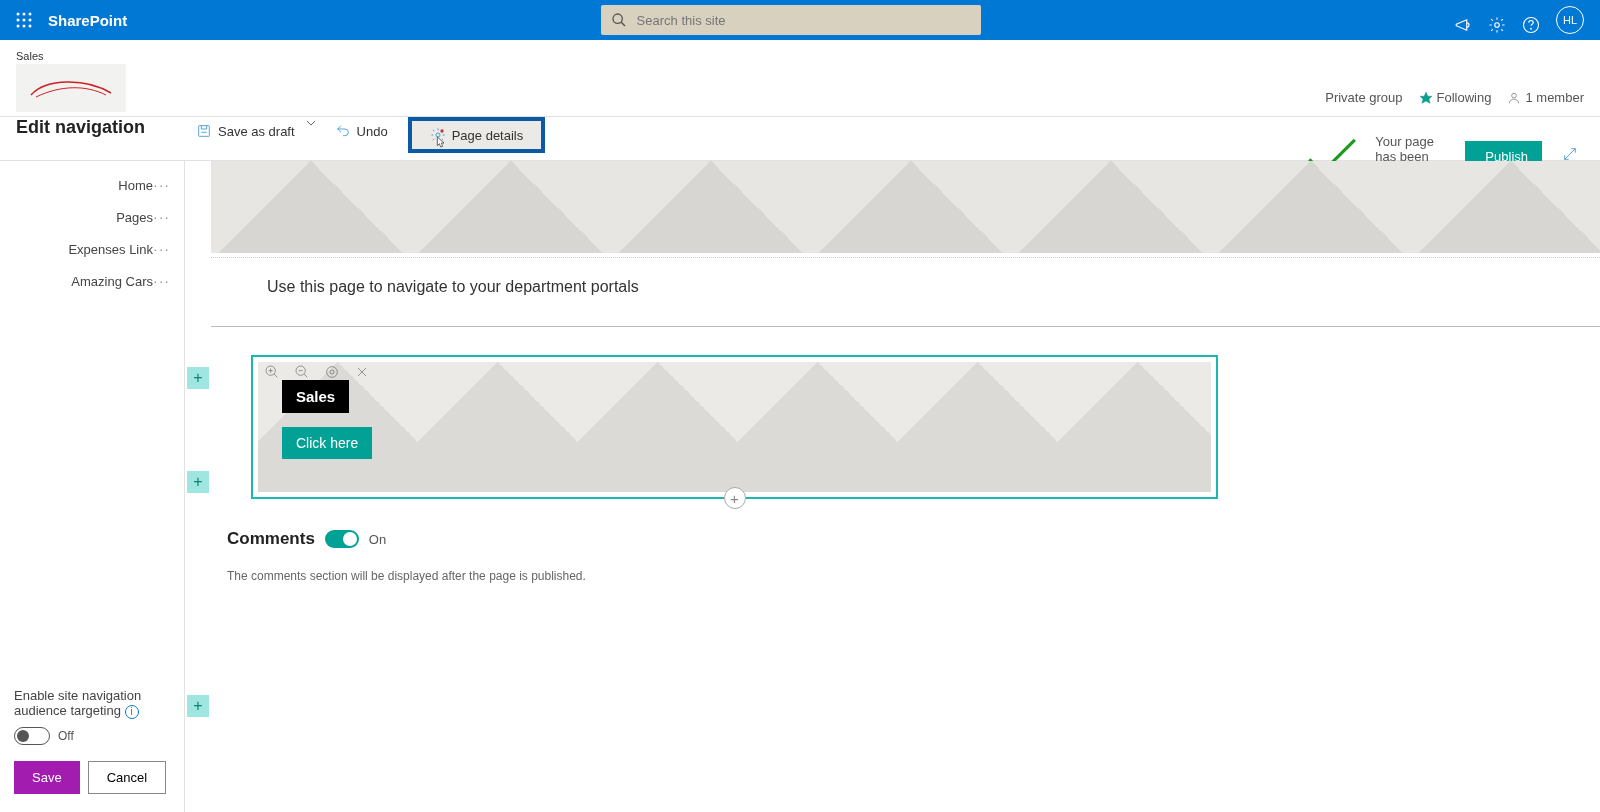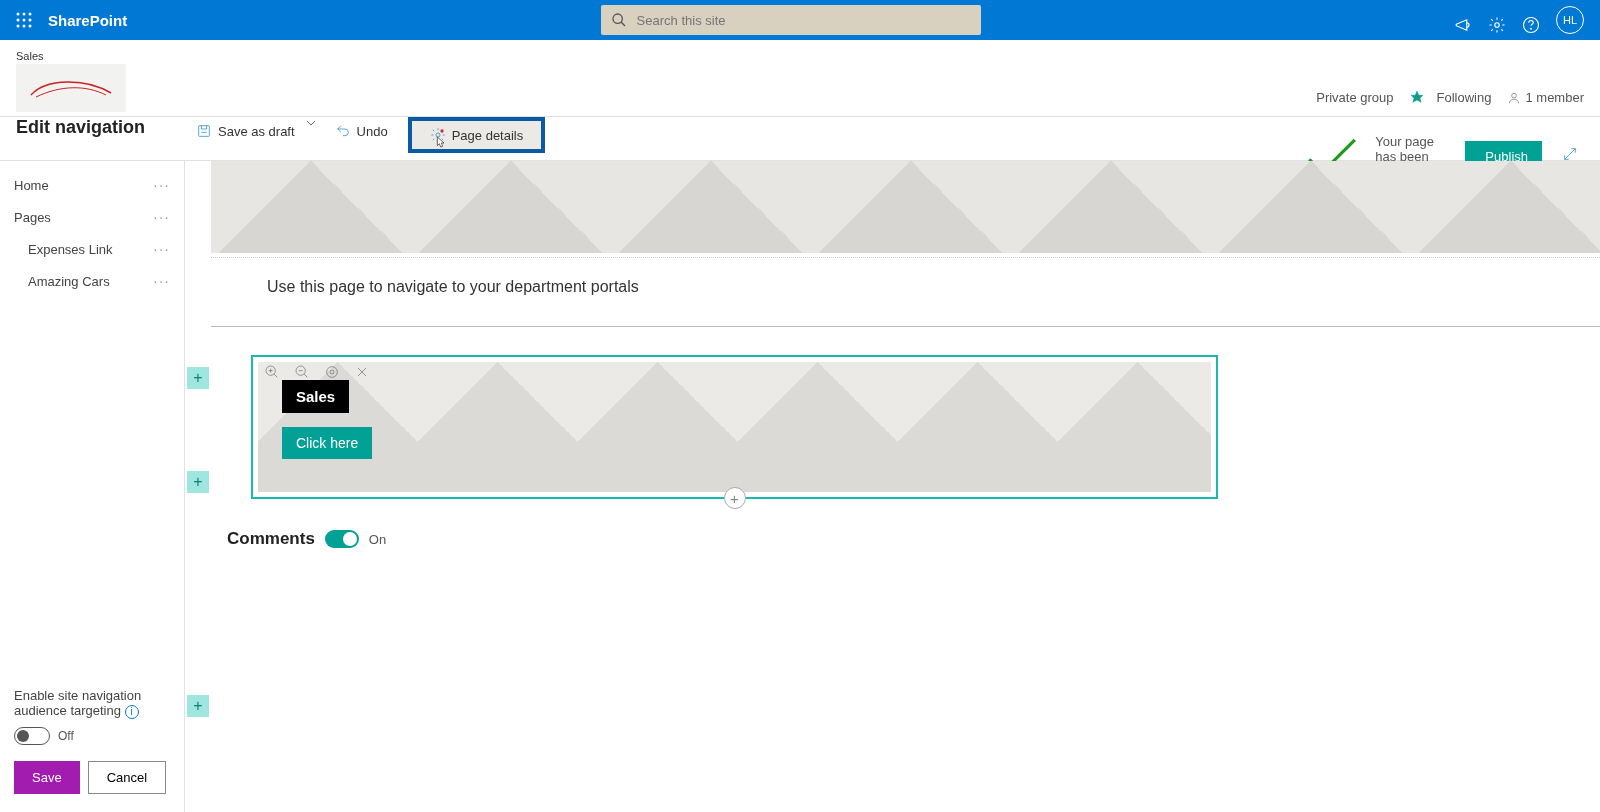--- a/index.html
+++ b/index.html
@@ -38,21 +38,21 @@
 .tb-right{margin-left:auto;display:flex;align-items:center;gap:14px}
 .saved-msg{font-size:13px;color:#555;display:flex;align-items:center;gap:4px}
 .saved-msg svg{stroke:#1a9c18;fill:none}
 .publish{background:#02a195;color:#fff;padding:8px 14px;font-size:13px;display:flex;align-items:center;gap:6px;cursor:pointer}
 .publish svg{stroke:#fff;fill:none}
 .expand{padding:6px}
 .expand svg{stroke:#0b79c4}
 
 .body{flex:1;display:flex;overflow:hidden}
 .nav-pane{width:185px;border-right:1px solid #e1e1e1;padding:8px 0;display:flex;flex-direction:column}
-.nav-item{display:flex;align-items:center;justify-content:space-between;padding:8px 14px;font-size:13px;color:#444;cursor:pointer}
+.nav-item{display:flex;align-items:center;justify-content:flex-end;padding:8px 14px;font-size:13px;color:#444;cursor:pointer}
 .nav-item.sub{padding-left:28px}
 .nav-item .dots{color:#999;font-size:14px;letter-spacing:1px}
 .nav-bottom{margin-top:auto;padding:10px 14px}
 .audience-targeting{font-size:13px;color:#444;margin-bottom:8px}
 .info-circle{display:inline-block;width:14px;height:14px;border:1px solid #0b79c4;border-radius:50%;font-size:10px;line-height:12px;text-align:center;color:#0b79c4}
 .toggle-row{display:flex;align-items:center;gap:8px;font-size:12px;color:#555}
 .toggle{width:36px;height:18px;border:1px solid #555;border-radius:10px;position:relative}
 .toggle::after{content:"";position:absolute;left:2px;top:2px;width:12px;height:12px;border-radius:50%;background:#555}
 .btn-row{display:flex;gap:8px;margin-top:16px}
 .save-btn{background:#a21caf;color:#fff;border:none;padding:8px 18px;font-size:13px;cursor:pointer}
@@ -139,21 +139,21 @@
       <div class="site-name">Sales</div>
       <div class="site-logo">
         <svg width="90" height="30" viewBox="0 0 90 30">
             <path d="M5 22 C20 5,60 5,85 20" stroke="#c22" fill="none" stroke-width="1.5"></path>
             <path d="M10 24 C35 12,60 12,80 22" stroke="#c22" fill="none" stroke-width="1"></path>
           </svg>
       </div>
     </div>
     <div class="site-meta">
       <span>Private group</span>
-      <span style="display:flex;align-items:flex-start;gap:13px">
+      <span style="display:flex;align-items:center;gap:4px">
         <svg viewBox="0 0 24 24" style="stroke:#0f9d8f;fill:#0f9d8f">
             <polygon points="12,2 15,9 22,9 17,14 19,21 12,17 5,21 7,14 2,9 9,9"></polygon>
           </svg>
         <span>Following</span>
       </span>
       <span style="display:flex;align-items:center;gap:4px">
         <svg viewBox="0 0 24 24" style="stroke:#555;fill:none">
             <circle cx="12" cy="8" r="4"></circle>
             <path d="M4 21c0-4 4-7 8-7s8 3 8 7"></path>
           </svg>
@@ -323,17 +323,18 @@
             <div class="add-circle">+</div>
           </div>
         </div>
 
         <div class="comments">
           <div class="comments-hdr">
             <h3>Comments</h3>
             <div class="comm-toggle"></div>
             <span style="font-size:13px;color:#555">On</span>
           </div>
+          <div class="comm-note">The comments section will be displayed after the page is published.</div>
         </div>
       </div>
     </div>
   </div>
 </div>
 
 </body></html>

